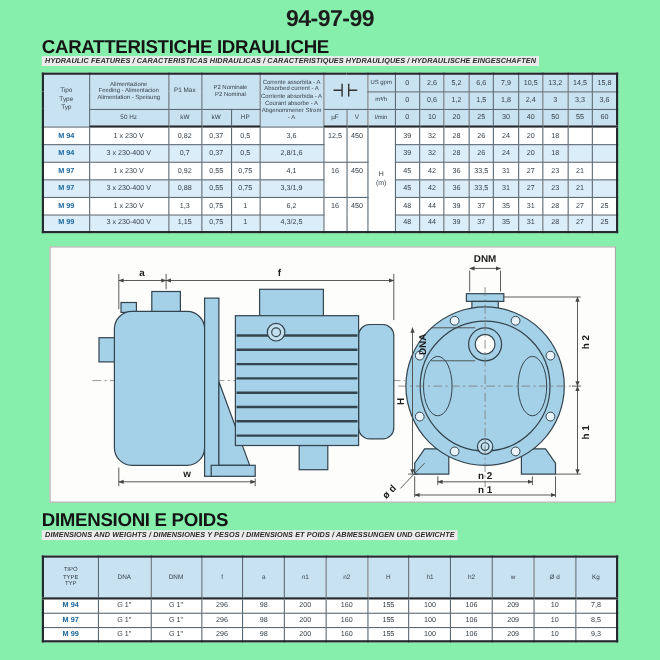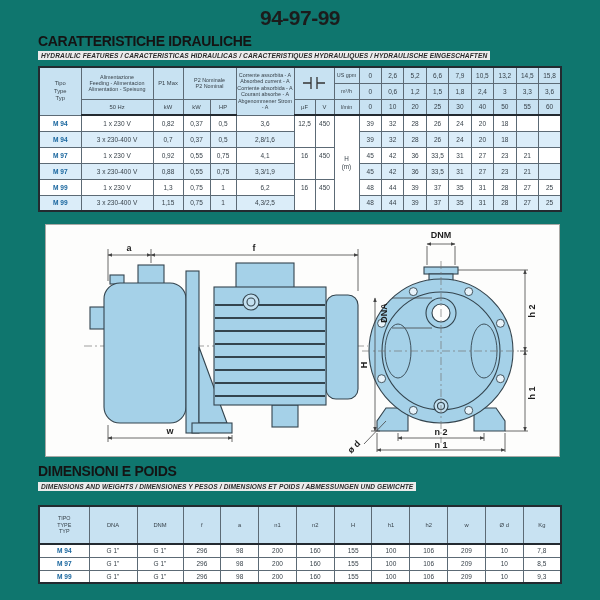--- a/index.html
+++ b/index.html
@@ -1,18 +1,18 @@
 <!DOCTYPE html>
 <html><head>
 <meta charset="utf-8">
 <style>
   html,body{margin:0;padding:0;background:#f4f4f2;}
-  .page{position:relative;width:600px;height:600px;background:#0f766e;font-family:"Liberation Sans",sans-serif;color:#2e2e2e;overflow:hidden;}
+  .page{position:relative;width:600px;height:600px;background:#86efac;font-family:"Liberation Sans",sans-serif;color:#2e2e2e;overflow:hidden;}
   .title{position:absolute;top:6px;left:0;width:600px;text-align:center;font-size:21px;font-weight:bold;letter-spacing:-.5px;color:#1c1c1c;}
-  .sec-head{position:absolute;left:38px;font-size:14px;font-weight:bold;letter-spacing:-.3px;color:#141414;}
+  .sec-head{position:absolute;left:38px;font-size:17px;font-weight:bold;letter-spacing:-.3px;color:#141414;}
   .sec-sub{position:absolute;left:38px;font-size:6.6px;font-weight:bold;font-style:italic;color:#2a2a2a;background:#ebebeb;padding:1px 3px;letter-spacing:.1px;}
   table{border-collapse:collapse;table-layout:fixed;background:#fff;}
   .dtab{position:absolute;left:38px;width:524px;border:2px solid #232a30;}
   td,th{border:1px solid #5c6a75;padding:0;font-size:6.5px;font-weight:normal;text-align:center;vertical-align:middle;color:#38424a;overflow:hidden;}
   .hd{background:#c8e2f2;}
   .band{background:#dbedf9;}
   .pre{white-space:pre-line;line-height:1.25;}
   .s5{font-size:5.4px;line-height:1.2;}
   .s55{font-size:5.8px;}
   .model{color:#19669e;font-weight:bold;font-size:6.6px;}

